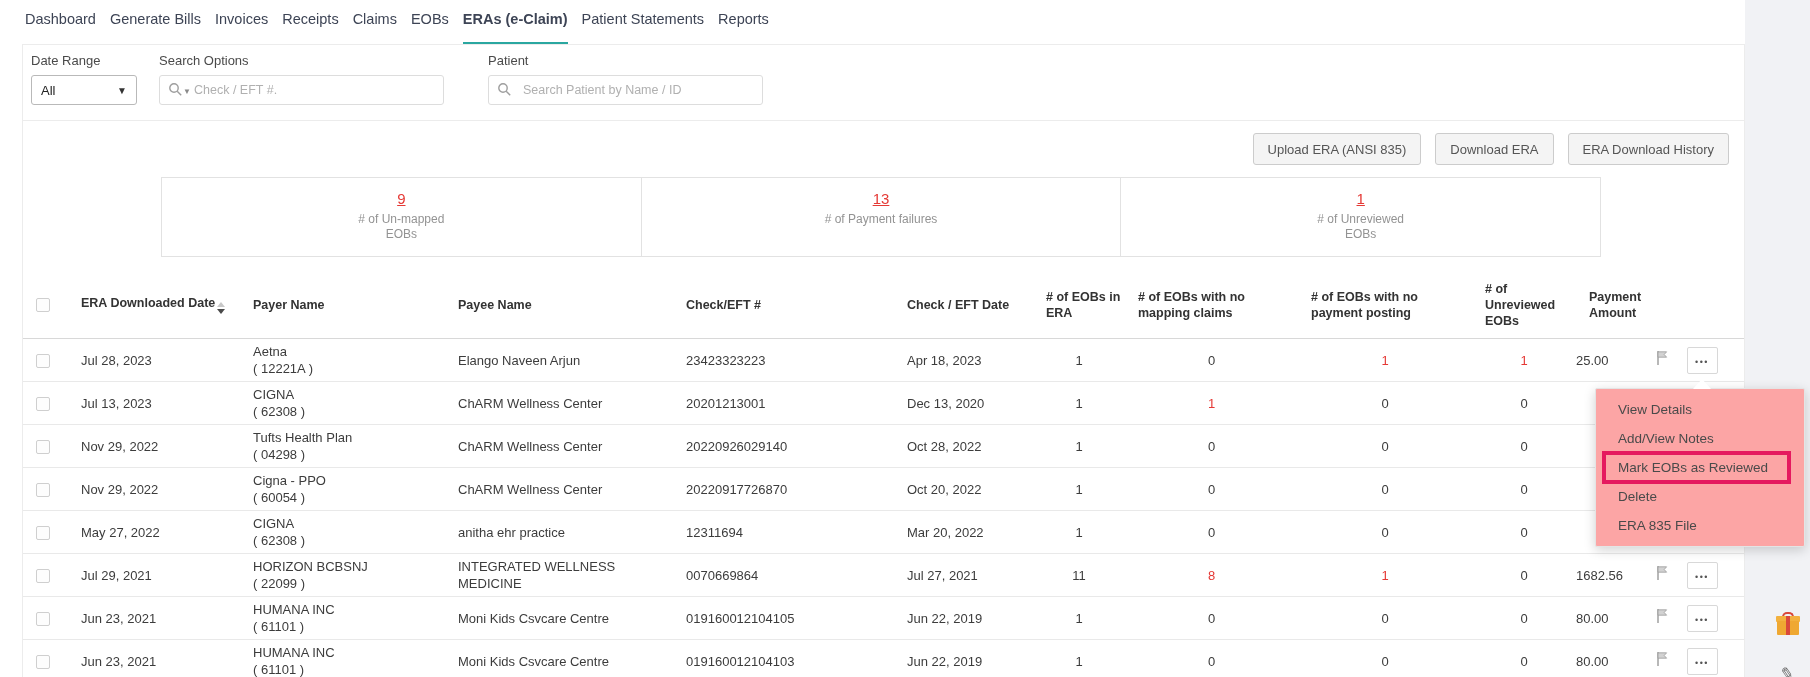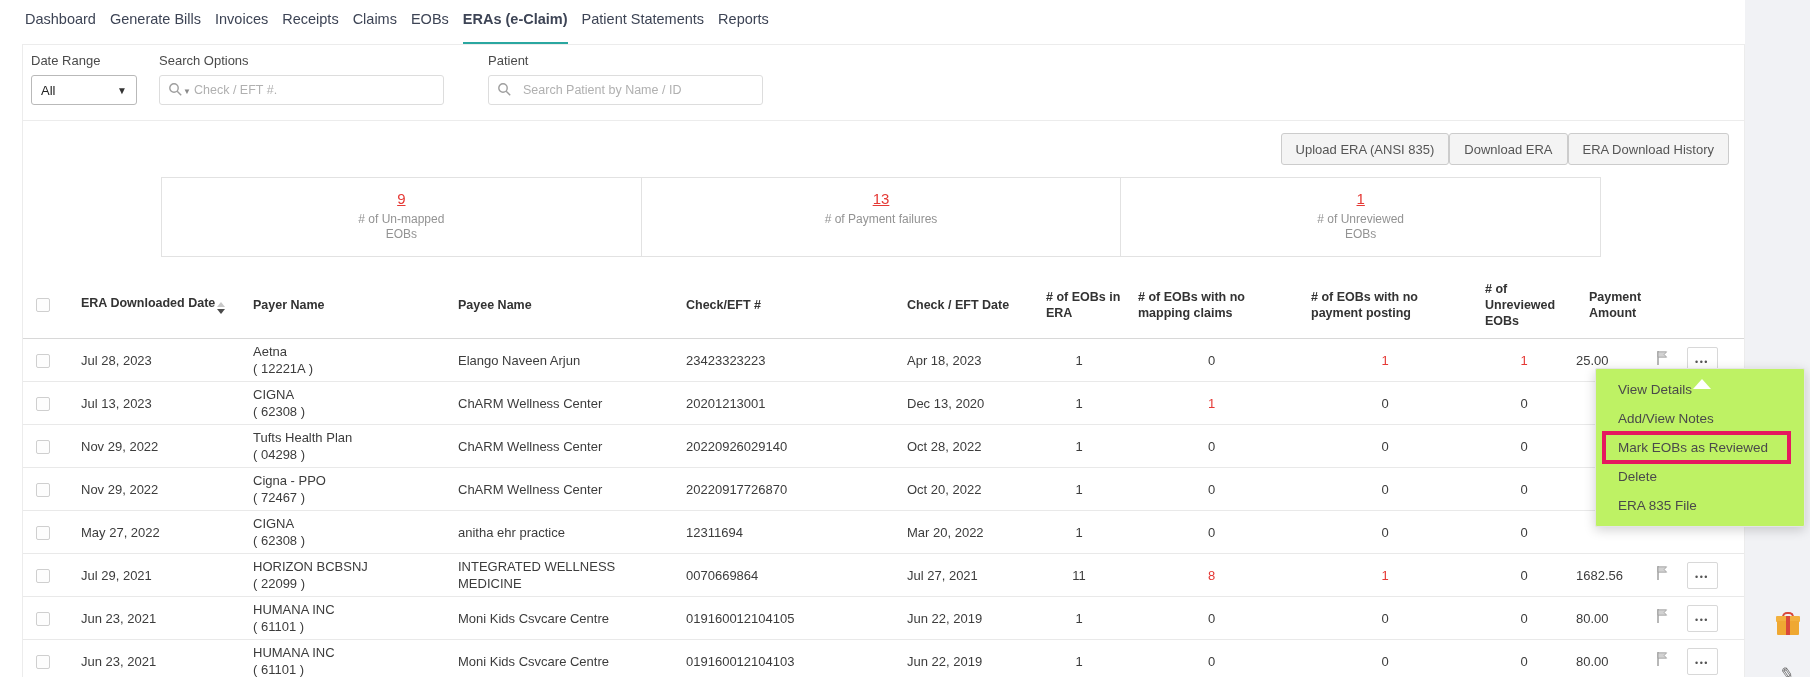--- a/index.html
+++ b/index.html
@@ -32,21 +32,21 @@
   .input-wrap { position:relative; }
   .input-wrap input { height:30px; border:1px solid #ddd; border-radius:3px; font-size:12.5px;
     padding:0 8px 0 34px; color:#3b82f6; font-family:inherit; }
   .input-wrap input::placeholder { color:#b0b0b0; }
   .in-search { width:285px; }
   .in-patient { width:275px; }
   .mag { position:absolute; left:9px; top:7px; }
   .mini-caret { position:absolute; left:24px; top:12px; font-size:8px; color:#8a8a8a; }
 
   
-  .actions-bar { height:56px; display:flex; justify-content:flex-end; align-items:center; padding-right:15px; }
+  .actions-bar { height:56px; display:flex; justify-content:flex-end; align-items:center; gap:14px; padding-right:15px; }
   .btn { height:32px; padding:0 14px; background:#f4f4f4; border:1px solid #ccc; border-radius:3px;
     font-size:13px; color:#555; font-family:inherit; cursor:pointer; white-space:nowrap; }
 
   
   .stats-card { margin-left:138px; width:1440px; height:80px; border:1px solid #e2e2e2; display:flex; }
   .stat { flex:1; text-align:center; padding-top:12px; border-right:1px solid #e2e2e2; }
   .stat:last-child { border-right:none; }
   .stat-value { display:inline-block; color:#e53935; font-size:15px; text-decoration:underline; cursor:pointer; }
   .stat-label { margin:4px auto 0; width:120px; font-size:12px; color:#939393; line-height:15px; }
 
@@ -67,21 +67,21 @@
     border-radius:2px; background:#fdfdfd; cursor:pointer; vertical-align:middle; }
   .sort { display:inline-flex; flex-direction:column; gap:2px; margin:4px 0 0 2px; cursor:pointer; }
   .tri-up { width:0; height:0; border-left:4px solid transparent; border-right:4px solid transparent; border-bottom:5px solid #c8c8c8; }
   .tri-down { width:0; height:0; border-left:4px solid transparent; border-right:4px solid transparent; border-top:5px solid #4a4a4a; }
   .col-flag { padding:0; text-align:center; }
   .col-more { padding:0; text-align:center; }
   .more-btn { width:31px; height:27px; background:#fff; border:1px solid #d8d8d8; border-radius:2px; cursor:pointer; }
   .dots { font-size:9px; color:#555; letter-spacing:1.5px; }
 
   
-  .context-menu { position:absolute; left:1595px; top:368px; width:210px; background:#bef264;
+  .context-menu { position:absolute; left:1595px; top:388px; width:210px; background:#fca5a5;
     border:1px solid #e4e4e4; border-radius:2px; box-shadow:0 3px 12px rgba(0,0,0,.18); padding:6px 0; z-index:20; }
   .menu-arrow { position:absolute; left:1693px; top:379px; width:0; height:0; z-index:21;
     border-left:9px solid transparent; border-right:9px solid transparent; border-bottom:10px solid #fff; }
   .menu-item { position:relative; padding:7px 10px 7px 22px; font-size:13.5px; color:#4a4a4a; cursor:pointer; white-space:nowrap; }
   .menu-item.highlighted::after { content:""; position:absolute; left:6px; right:13px; top:-2px; bottom:-2px;
     border:4px solid #e5195f; pointer-events:none; }
 
   
   .gift { position:absolute; left:1776px; top:612px; width:24px; height:24px; cursor:pointer; }
   .gift-box { position:absolute; left:1px; top:9px; width:22px; height:14px; background:#efa832; border-radius:1px; }
@@ -230,21 +230,21 @@
           <div class="td num col-unreviewed">0</div>
           <div class="td col-amount"></div>
           <div class="td col-flag"></div>
           <div class="td col-more"></div>
         </div>
         <div class="tr">
           <div class="td col-check"><span class="checkbox"></span></div>
           <div class="td col-date">Nov 29, 2022</div>
           <div class="td col-payer">
             <div>Cigna - PPO</div>
-            <div>( 72467 )</div>
+            <div>( 60054 )</div>
           </div>
           <div class="td col-payee">ChARM Wellness Center</div>
           <div class="td col-check_no">20220917726870</div>
           <div class="td col-check_date">Oct 20, 2022</div>
           <div class="td num col-eobs_in_era">1</div>
           <div class="td num col-no_mapping">0</div>
           <div class="td num col-no_posting">0</div>
           <div class="td num col-unreviewed">0</div>
           <div class="td col-amount"></div>
           <div class="td col-flag"></div>

